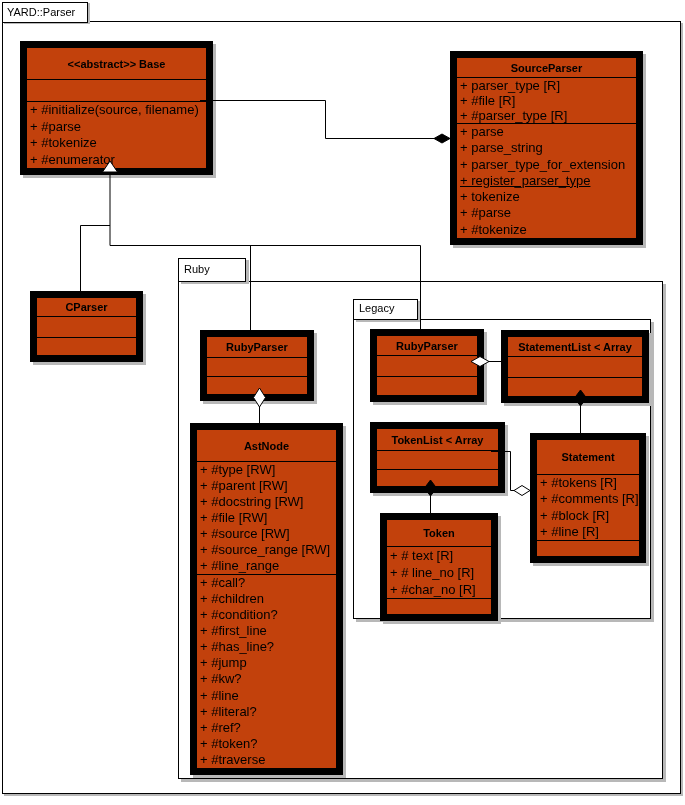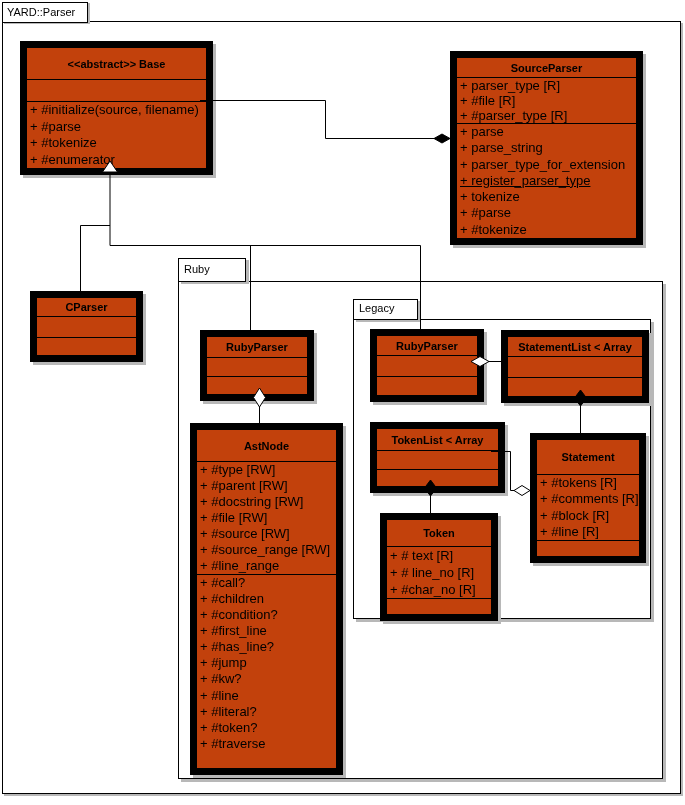--- a/index.html
+++ b/index.html
@@ -80,20 +80,21 @@
         <div class="uml-sec" style="height: 194px;">
           <div class="uml-row" style="line-height: 16.0833px;">+ #call?</div>
           <div class="uml-row" style="line-height: 16.0833px;">+ #children</div>
           <div class="uml-row" style="line-height: 16.0833px;">+ #condition?</div>
           <div class="uml-row" style="line-height: 16.0833px;">+ #first_line</div>
           <div class="uml-row" style="line-height: 16.0833px;">+ #has_line?</div>
           <div class="uml-row" style="line-height: 16.0833px;">+ #jump</div>
           <div class="uml-row" style="line-height: 16.0833px;">+ #kw?</div>
           <div class="uml-row" style="line-height: 16.0833px;">+ #line</div>
           <div class="uml-row" style="line-height: 16.0833px;">+ #literal?</div>
+          <div class="uml-row" style="line-height: 16.0833px;">+ #ref?</div>
           <div class="uml-row" style="line-height: 16.0833px;">+ #token?</div>
           <div class="uml-row" style="line-height: 16.0833px;">+ #traverse</div>
         </div>
       </div>
       <div class="uml-class" style="left: 370px; top: 329px; width: 100px;">
         <div class="uml-title" style="height: 19px;">RubyParser</div>
         <div class="uml-sec" style="height: 21px;"></div>
         <div class="uml-sec" style="height: 19px;"></div>
       </div>
       <div class="uml-class" style="left: 501px; top: 330px; width: 134px;">

